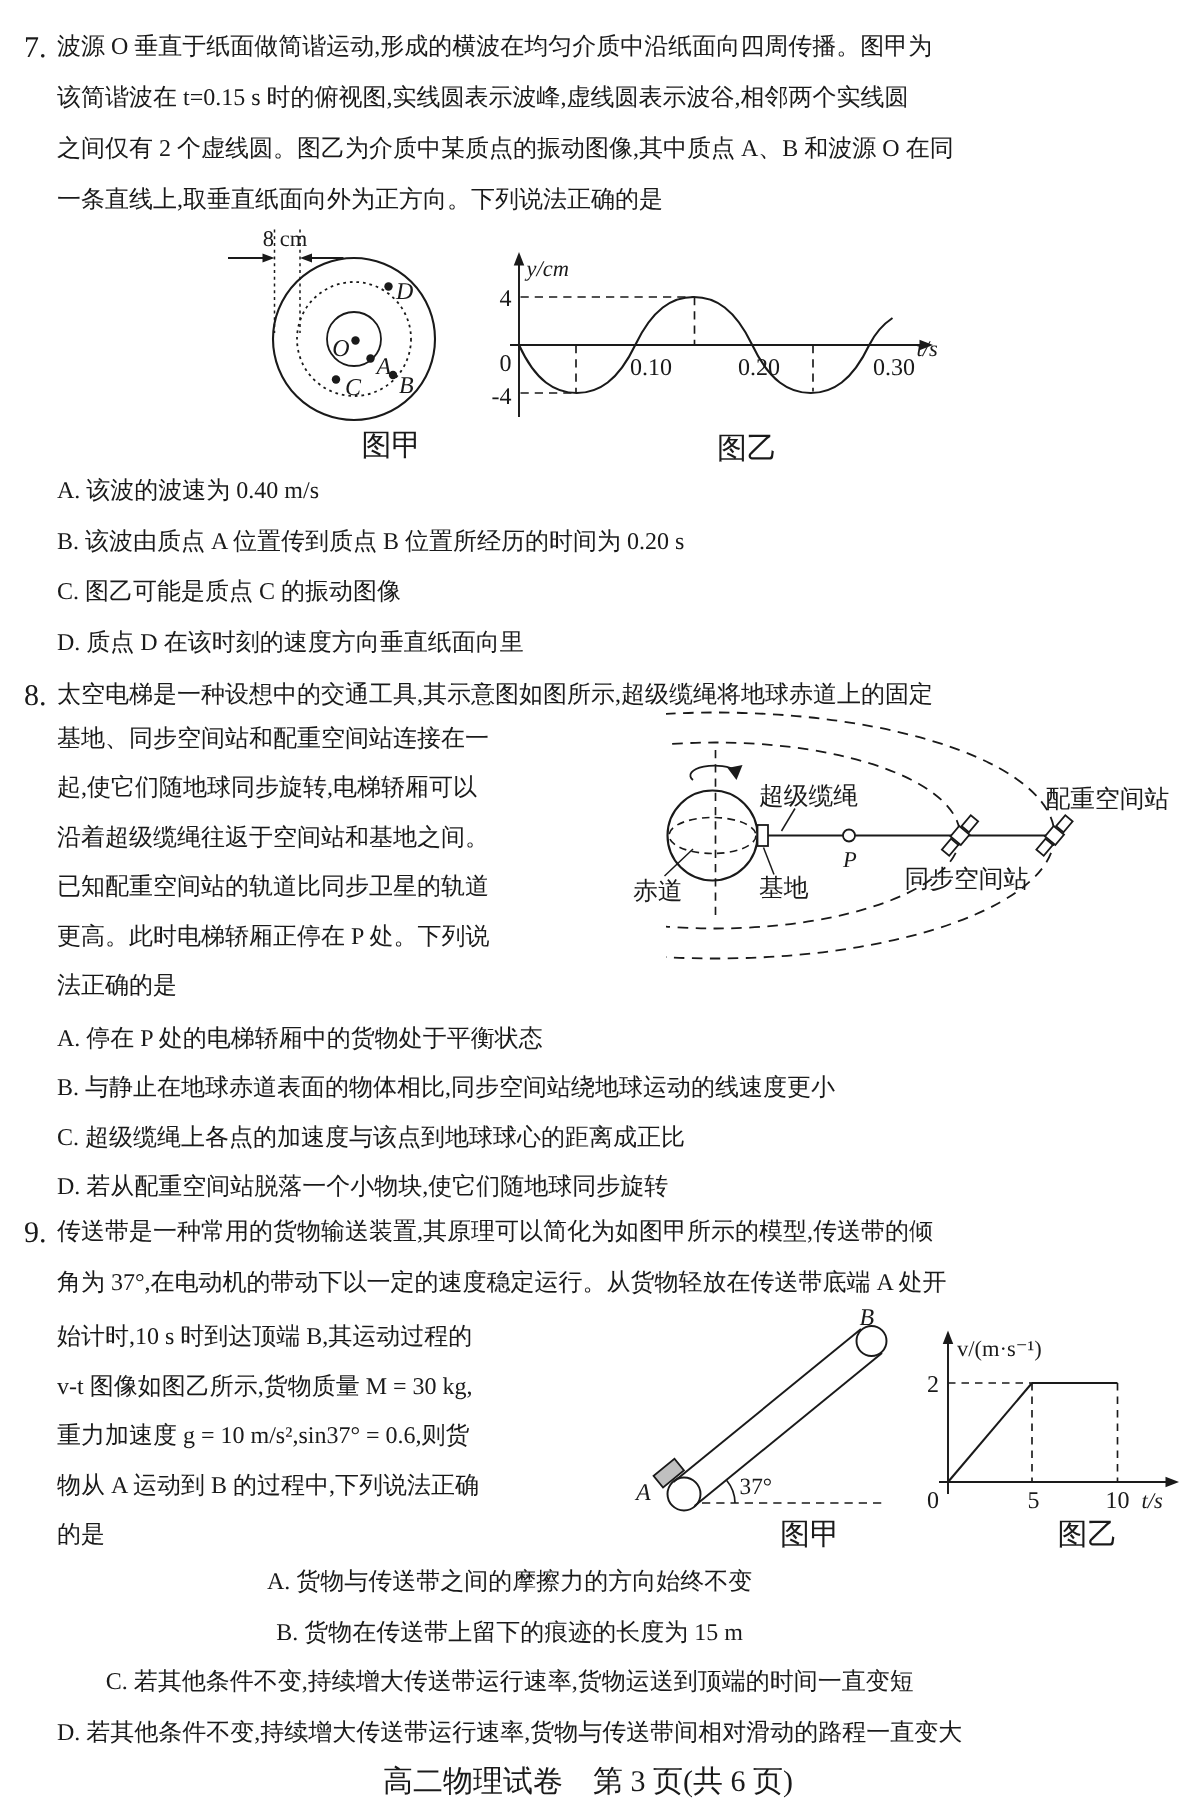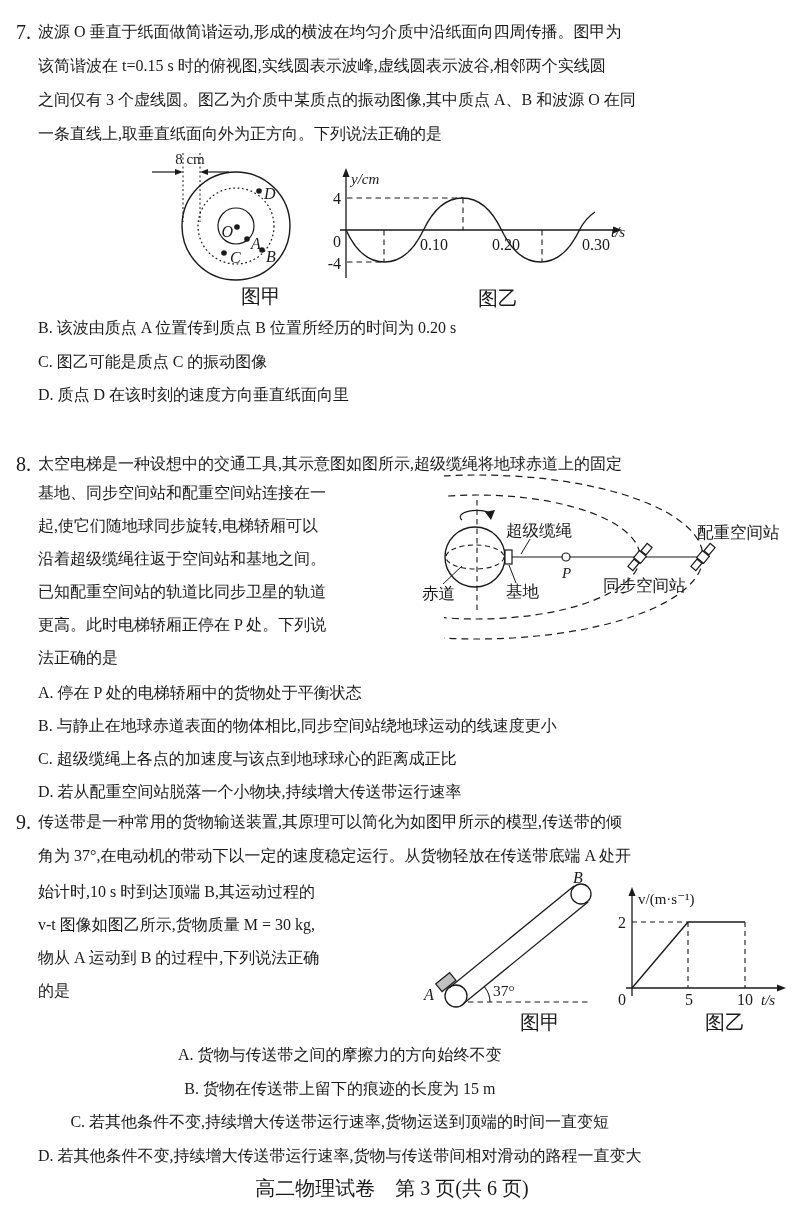--- a/index.html
+++ b/index.html
@@ -20,21 +20,21 @@
 </style>
 </head>
 <body>
 
 <div class="page">
 
   <div class="qnum" style="top:15px;">7.</div>
   <div class="tblock" style="top:15px;">
     <div class="tline">波源 O 垂直于纸面做简谐运动,形成的横波在均匀介质中沿纸面向四周传播。图甲为</div>
     <div class="tline">该简谐波在 t=0.15 s 时的俯视图,实线圆表示波峰,虚线圆表示波谷,相邻两个实线圆</div>
-    <div class="tline">之间仅有 3 个虚线圆。图乙为介质中某质点的振动图像,其中质点 A、B 和波源 O 在同</div>
+    <div class="tline">之间仅有 2 个虚线圆。图乙为介质中某质点的振动图像,其中质点 A、B 和波源 O 在同</div>
     <div class="tline">一条直线上,取垂直纸面向外为正方向。下列说法正确的是</div>
   </div>
 
   <svg style="left:140px;top:146px;" width="205" height="146" viewBox="140 146 205 146">
     <circle class="ln" cx="236" cy="226" r="54" stroke-width="1.4"></circle>
     <circle class="ln" cx="236" cy="226" r="38" stroke-width="1.2" stroke-dasharray="1.8 2.6"></circle>
     <circle class="ln" cx="236" cy="226" r="18" stroke-width="1.2"></circle>
     <line class="ln" x1="183" y1="153" x2="183" y2="222" stroke-width="1" stroke-dasharray="2 2.5"></line>
     <line class="ln" x1="200" y1="153" x2="200" y2="222" stroke-width="1" stroke-dasharray="2 2.5"></line>
     <line class="ln" x1="152" y1="172" x2="179" y2="172" stroke-width="1.2"></line>
@@ -74,20 +74,21 @@
          C435,206 448,198 462.5,198 C477,198 490,206 501.5,230
          C513,254 526,262 540.5,262 C555,262 568,254 579.5,230
          C584,221 589,216 595,212"></path>
     <text x="434" y="250" font-size="16" text-anchor="middle">0.10</text>
     <text x="506" y="250" font-size="16" text-anchor="middle">0.20</text>
     <text x="596" y="250" font-size="16" text-anchor="middle">0.30</text>
   </svg>
   <div class="cap" style="left:428px;top:285px;">图乙</div>
 
   <div class="tblock lh335" style="top:311px;">
+    <div class="tline">A. 该波的波速为 0.40 m/s</div>
     <div class="tline">B. 该波由质点 A 位置传到质点 B 位置所经历的时间为 0.20 s</div>
     <div class="tline">C. 图乙可能是质点 C 的振动图像</div>
     <div class="tline">D. 质点 D 在该时刻的速度方向垂直纸面向里</div>
   </div>
 
   <div class="qnum" style="top:447px;">8.</div>
   <div class="tblock" style="top:447px;text-align:center;">
     <div class="tline">太空电梯是一种设想中的交通工具,其示意图如图所示,超级缆绳将地球赤道上的固定</div>
   </div>
   <div class="tblock lh33" style="top:476px;width:395px;">
@@ -135,31 +136,32 @@
     <text x="422" y="599" font-size="16.5">赤道</text>
     <text x="506" y="597" font-size="16.5">基地</text>
     <text x="603" y="591" font-size="16.5">同步空间站</text>
     <text class="it" x="562" y="578" font-size="15">P</text>
   </svg>
 
   <div class="tblock lh33" style="top:676px;">
     <div class="tline">A. 停在 P 处的电梯轿厢中的货物处于平衡状态</div>
     <div class="tline">B. 与静止在地球赤道表面的物体相比,同步空间站绕地球运动的线速度更小</div>
     <div class="tline">C. 超级缆绳上各点的加速度与该点到地球球心的距离成正比</div>
-    <div class="tline">D. 若从配重空间站脱落一个小物块,持续增大传送带运行速率</div>
+    <div class="tline">D. 若从配重空间站脱落一个小物块,使它们随地球同步旋转</div>
   </div>
 
   <div class="qnum" style="top:805px;">9.</div>
   <div class="tblock" style="top:805px;">
     <div class="tline">传送带是一种常用的货物输送装置,其原理可以简化为如图甲所示的模型,传送带的倾</div>
     <div class="tline">角为 37°,在电动机的带动下以一定的速度稳定运行。从货物轻放在传送带底端 A 处开</div>
   </div>
   <div class="tblock lh33" style="top:875px;width:385px;">
     <div class="tline">始计时,10 s 时到达顶端 B,其运动过程的</div>
     <div class="tline">v-t 图像如图乙所示,货物质量 M = 30 kg,</div>
+    <div class="tline">重力加速度 g = 10 m/s²,sin37° = 0.6,则货</div>
     <div class="tline">物从 A 运动到 B 的过程中,下列说法正确</div>
     <div class="tline">的是</div>
   </div>
 
   <svg style="left:415px;top:866px;" width="185" height="145" viewBox="415 866 185 145">
     <line class="ln" x1="468" y1="1002" x2="588" y2="1002" stroke-width="1.1" stroke-dasharray="5.5 4"></line>
     <line class="ln" x1="449" y1="988" x2="574" y2="886" stroke-width="1.3"></line>
     <line class="ln" x1="463" y1="1004" x2="588" y2="902" stroke-width="1.3"></line>
     <circle class="ln" cx="456" cy="996" r="11" stroke-width="1.3" fill="#fff"></circle>
     <circle class="ln" cx="581" cy="894" r="10" stroke-width="1.3" fill="#fff"></circle>

